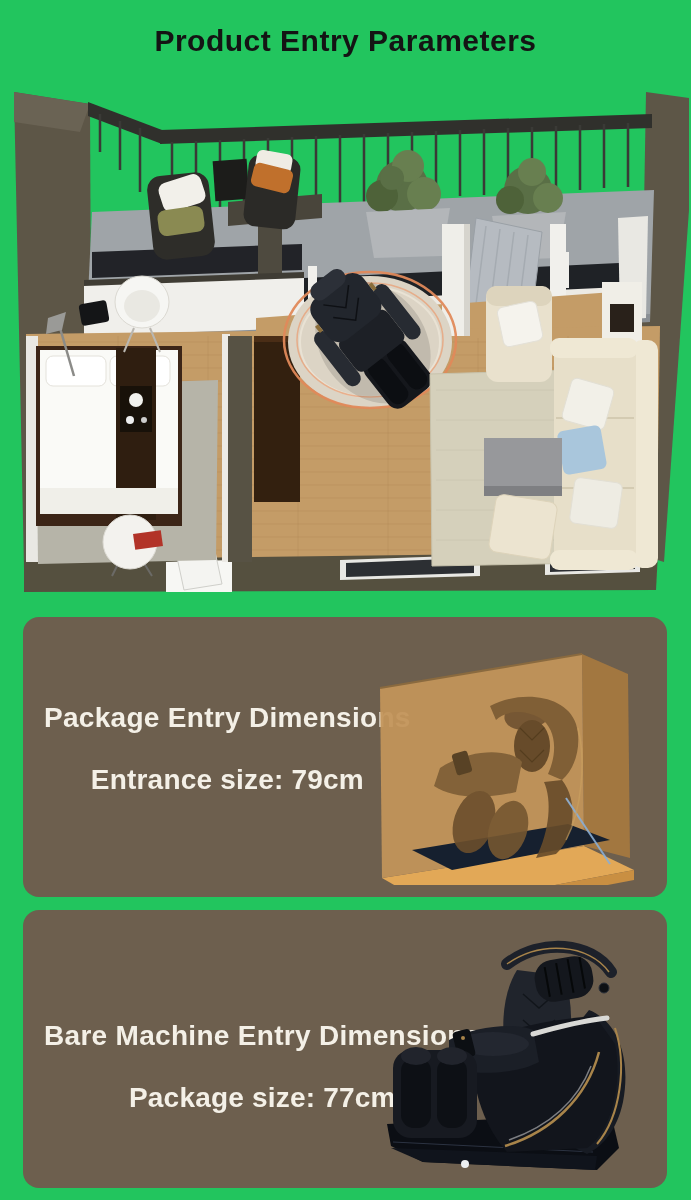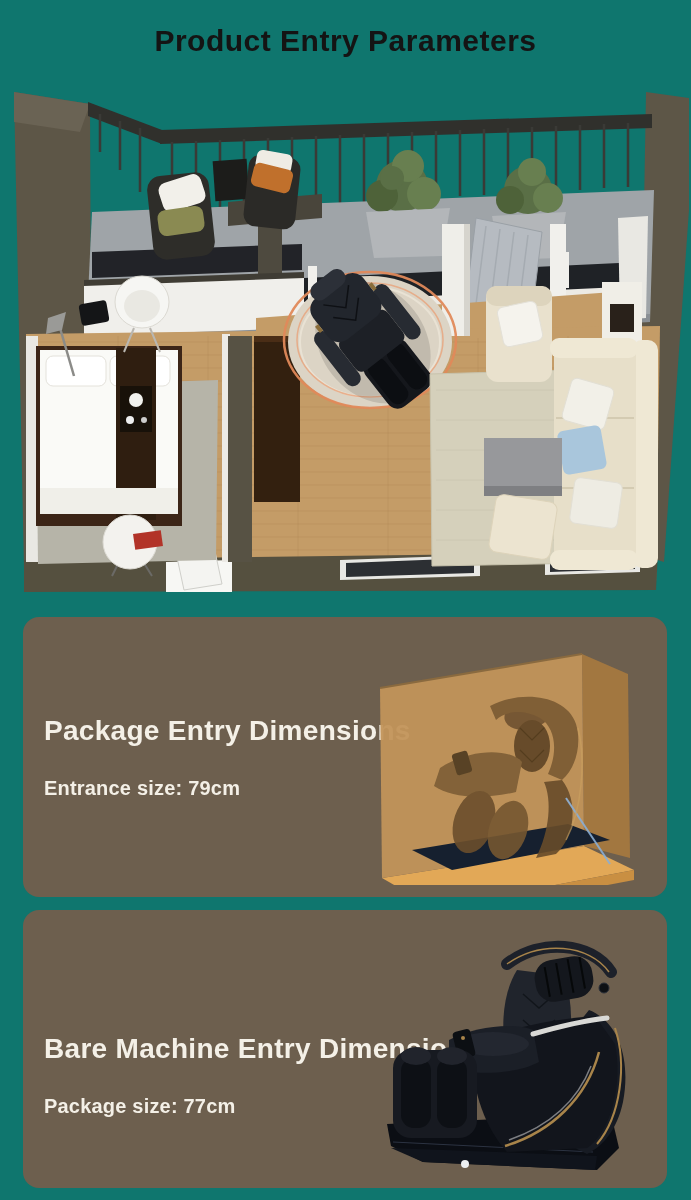--- a/index.html
+++ b/index.html
@@ -1,27 +1,27 @@
 <!DOCTYPE html>
 <html><head>
 <meta charset="utf-8">
 <style>
   html,body{margin:0;padding:0;background:#ffffff;}
-  .page{position:relative;width:691px;height:1200px;background:#0f766e;overflow:hidden;
+  .page{position:relative;width:691px;height:1200px;background:#22c55e;overflow:hidden;
         font-family:"Liberation Sans","DejaVu Sans",sans-serif;}
   .page-title{position:absolute;top:24px;left:0;width:691px;margin:0;text-align:center;
         font-size:30px;font-weight:700;letter-spacing:.5px;color:#141414;}
   .floorplan{position:absolute;top:90px;left:0;width:691px;height:502px;display:block;}
   .card{position:absolute;left:23px;width:644px;border-radius:16px;background:#6d5f4e;}
   .card-package{top:617px;height:280px;}
   .card-bare{top:910px;height:278px;}
   .card-text{position:absolute;left:21px;top:50%;transform:translateY(-50%);}
   .card-bare .card-text{transform:translateY(calc(-50% + 26px));}
   .card-title{margin:0 0 30px 0;font-size:28px;font-weight:600;letter-spacing:.3px;color:#f4f0e7;}
-  .card-subtitle{margin:0;font-size:20px;font-weight:600;letter-spacing:.2px;color:#f4f0e7;}
+  .card-subtitle{margin:16px;font-size:28px;font-weight:600;letter-spacing:.2px;color:#f4f0e7;text-align:center;}
   .card-illustration{position:absolute;display:block;}
   .card-package .card-illustration{right:22px;top:23px;width:275px;height:245px;}
   .card-bare .card-illustration{right:5px;top:14px;width:305px;height:260px;}
 </style>
 </head>
 <body>
 
 <div class="page">
 
   <h1 class="page-title" style="color: rgb(20, 20, 20);">Product Entry Parameters</h1>

